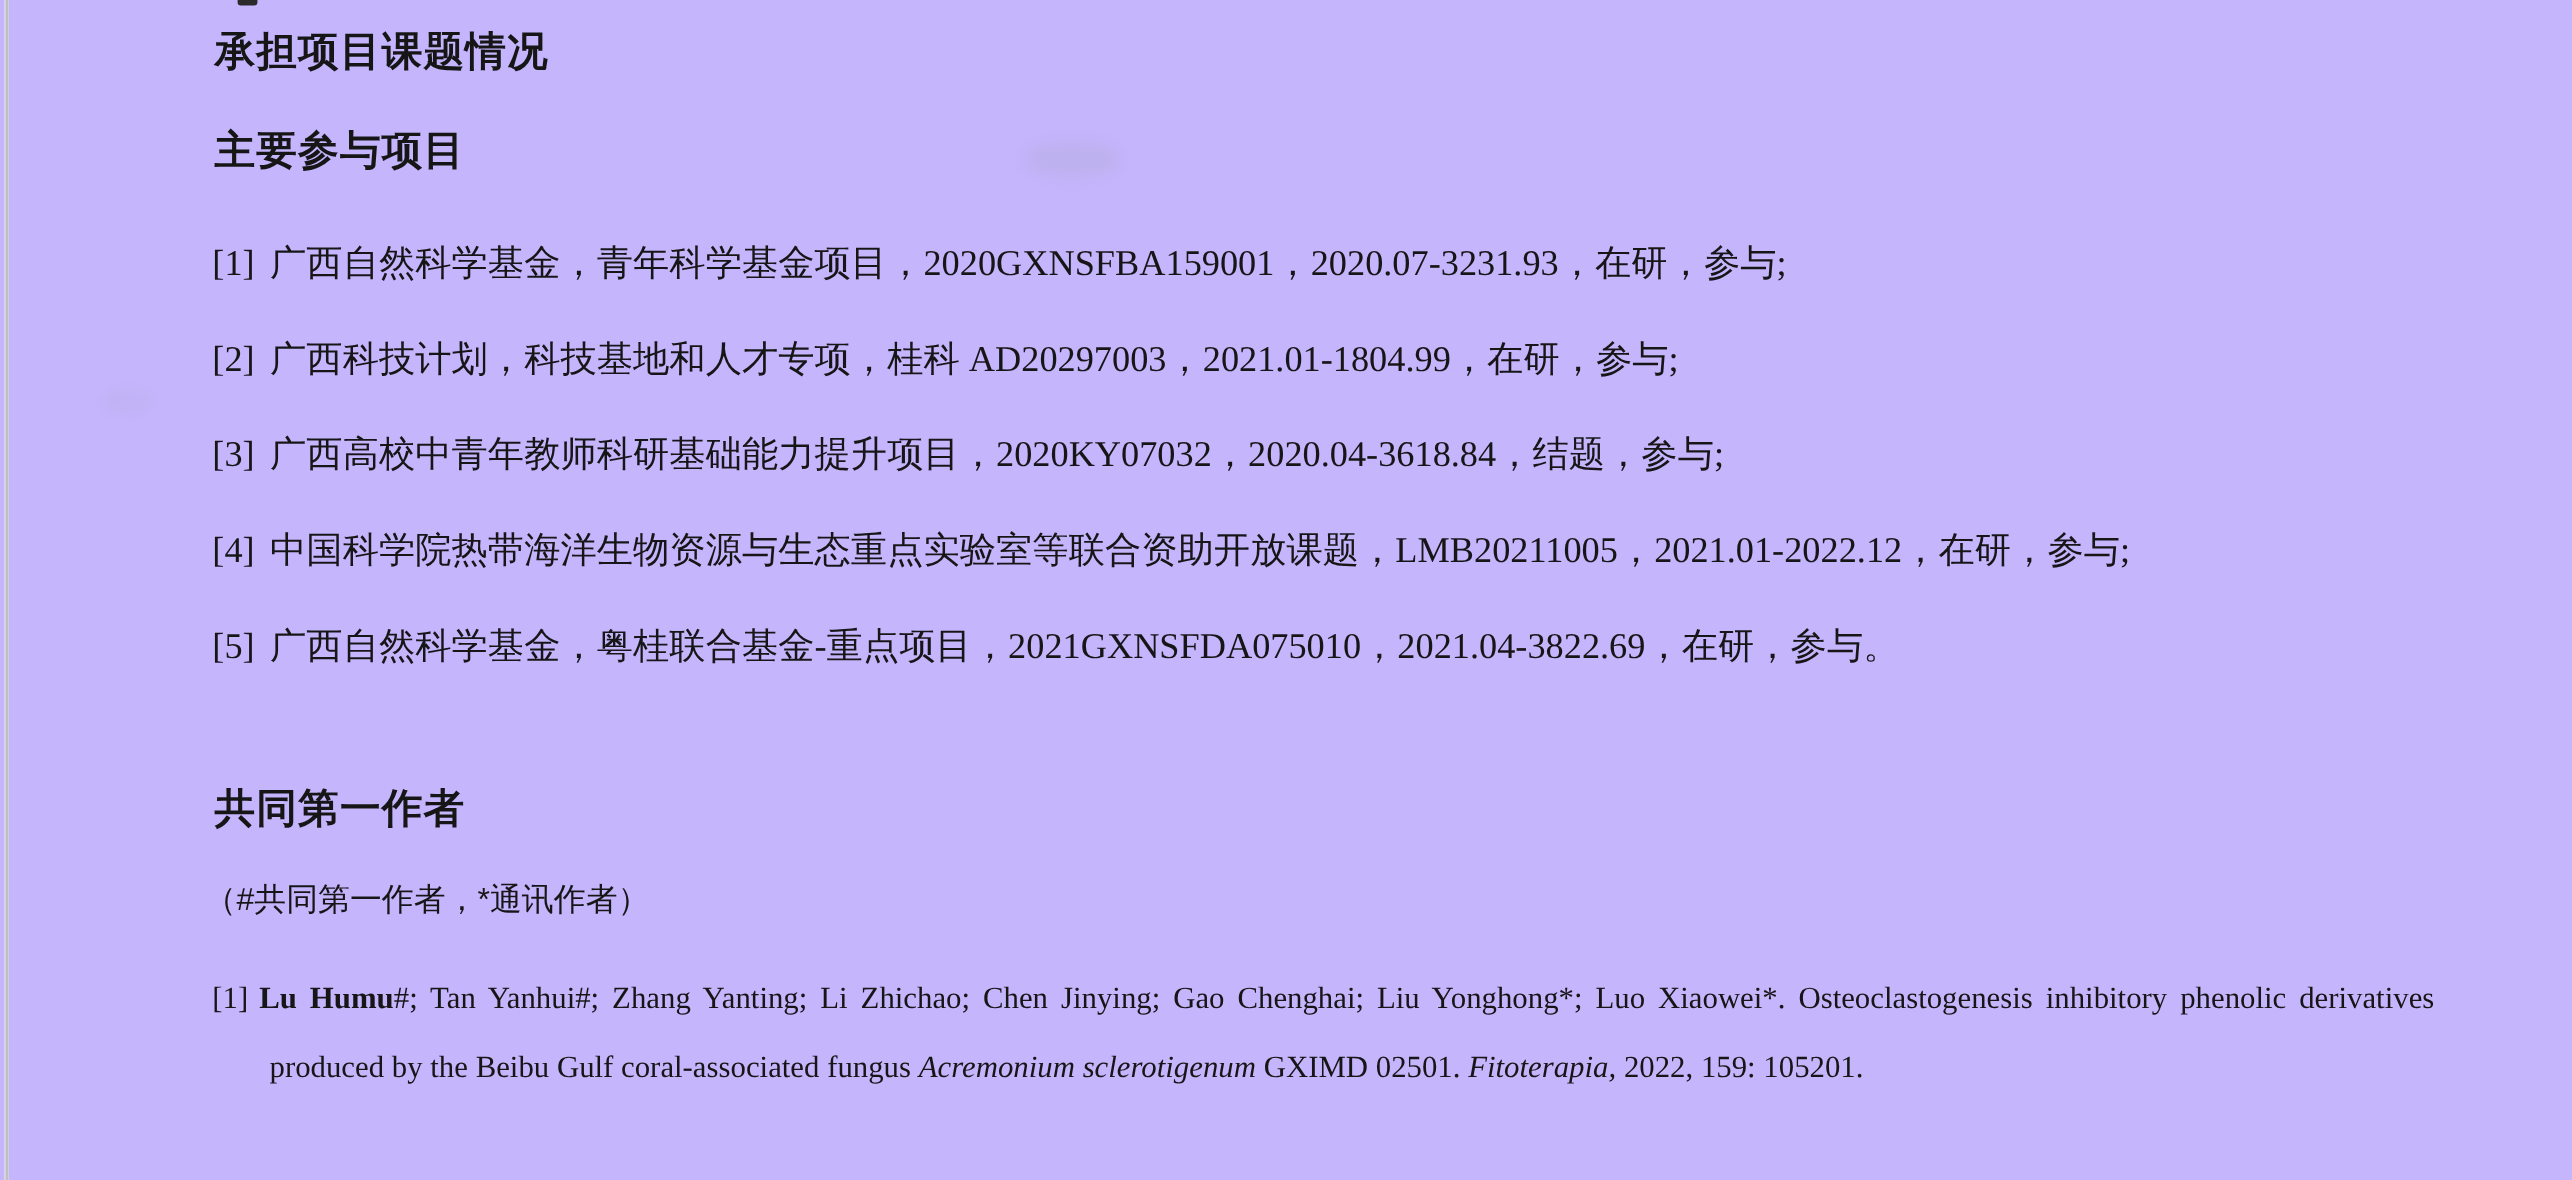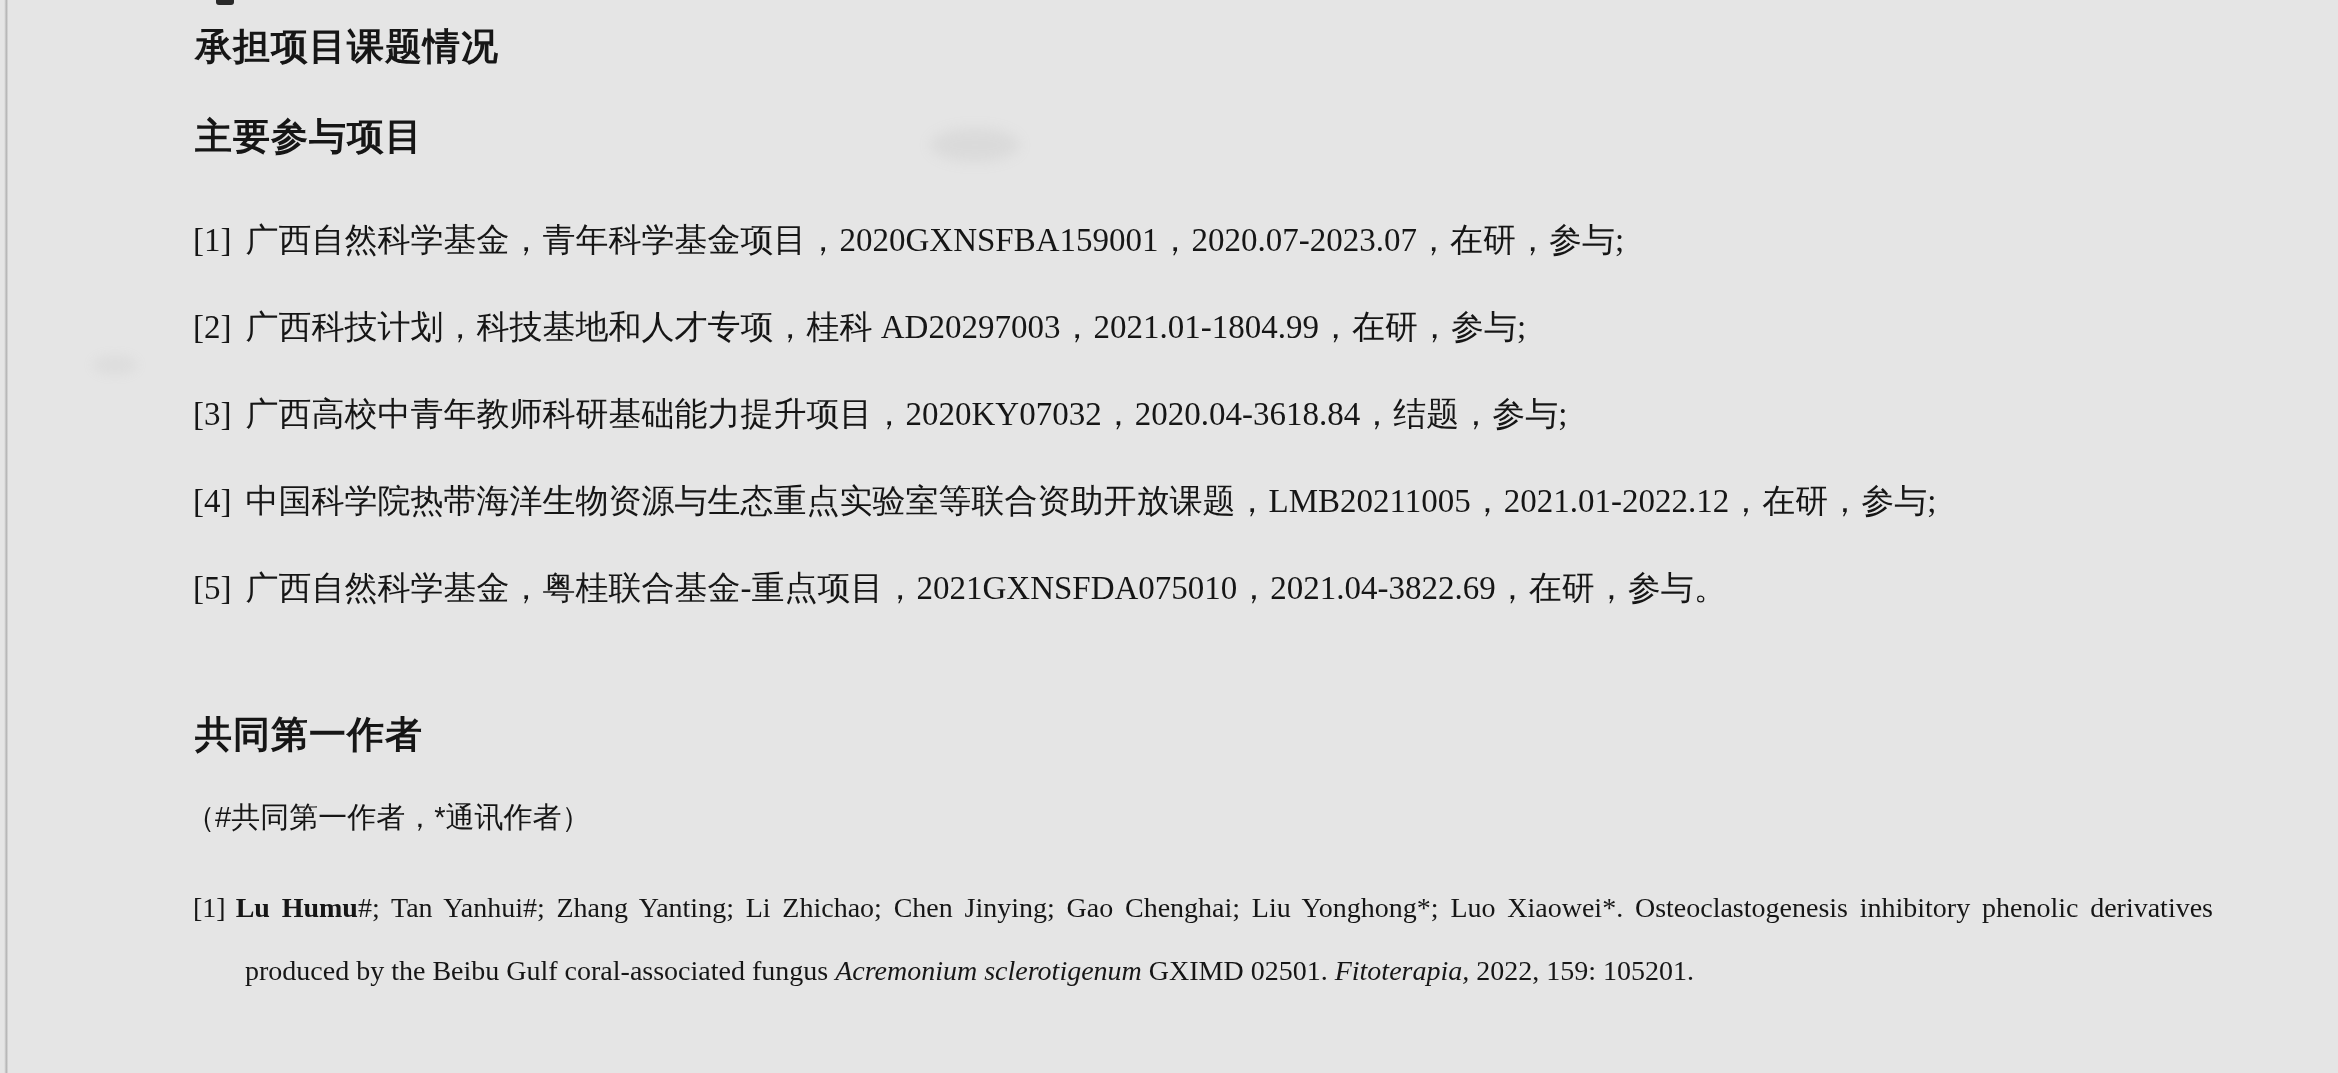--- a/index.html
+++ b/index.html
@@ -4,21 +4,21 @@
 <style>
   html, body {
     margin: 0;
     padding: 0;
     background: #ffffff;
   }
   .page {
     position: relative;
     width: 2338px;
     height: 1073px;
-    background: #e5e5e5;
+    background: #c4b5fd;
     color: #161616;
     overflow: hidden;
   }
   
   .scan-edge {
     position: absolute;
     left: 4px; top: 0;
     width: 4px; height: 100%;
     background: linear-gradient(to right, #e9e9e9, #b5b5b5 60%, #dddddd);
   }
@@ -111,21 +111,21 @@
   <div class="scan-edge"></div>
   <div class="scan-mark-top"></div>
   <div class="scan-smudge-a"></div>
   <div class="scan-smudge-b"></div>
 
   <div class="heading h-projects">承担项目课题情况</div>
 
   <div class="heading h-main">主要参与项目</div>
 
   <div class="project-item p-1">
-    <span class="marker">[1]</span><span class="item-text">广西自然科学基金，青年科学基金项目，2020GXNSFBA159001，2020.07-2023.07，在研，参与;</span>
+    <span class="marker">[1]</span><span class="item-text">广西自然科学基金，青年科学基金项目，2020GXNSFBA159001，2020.07-3231.93，在研，参与;</span>
   </div>
 
   <div class="project-item p-2">
     <span class="marker">[2]</span><span class="item-text">广西科技计划，科技基地和人才专项，桂科 AD20297003，2021.01-1804.99，在研，参与;</span>
   </div>
 
   <div class="project-item p-3">
     <span class="marker">[3]</span><span class="item-text">广西高校中青年教师科研基础能力提升项目，2020KY07032，2020.04-3618.84，结题，参与;</span>
   </div>
 

